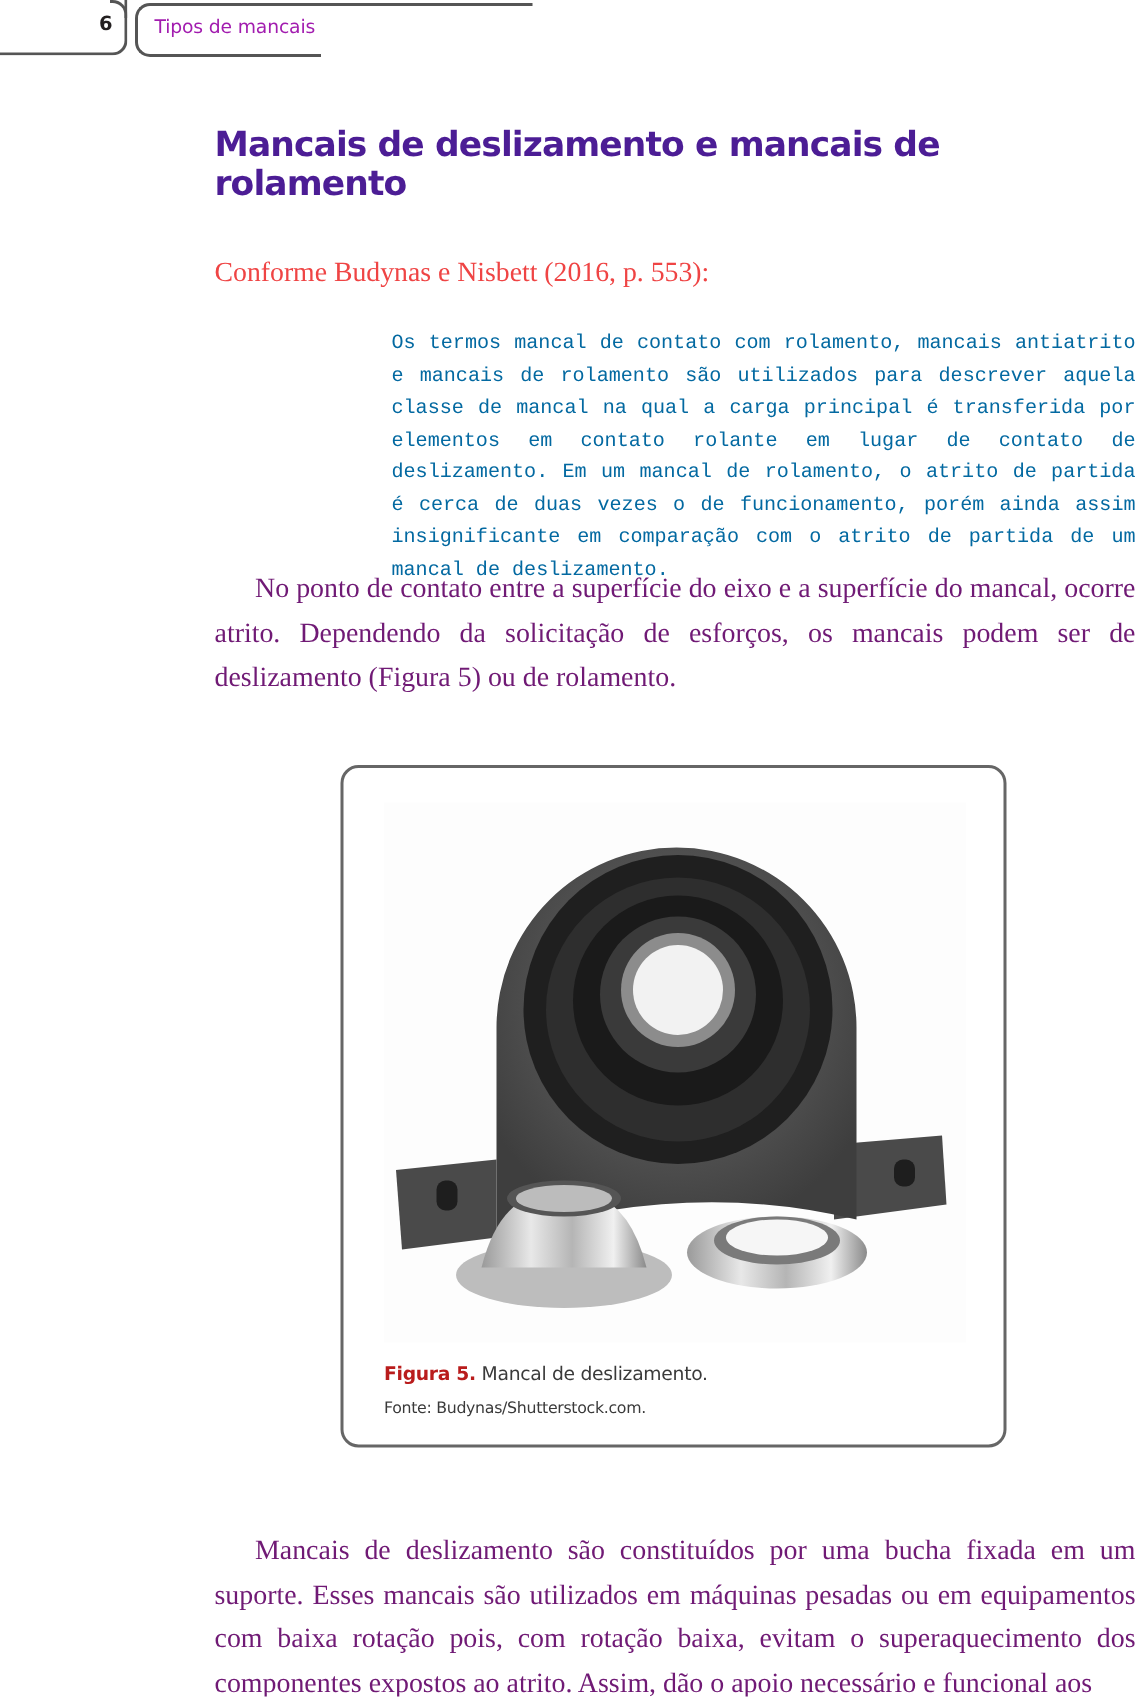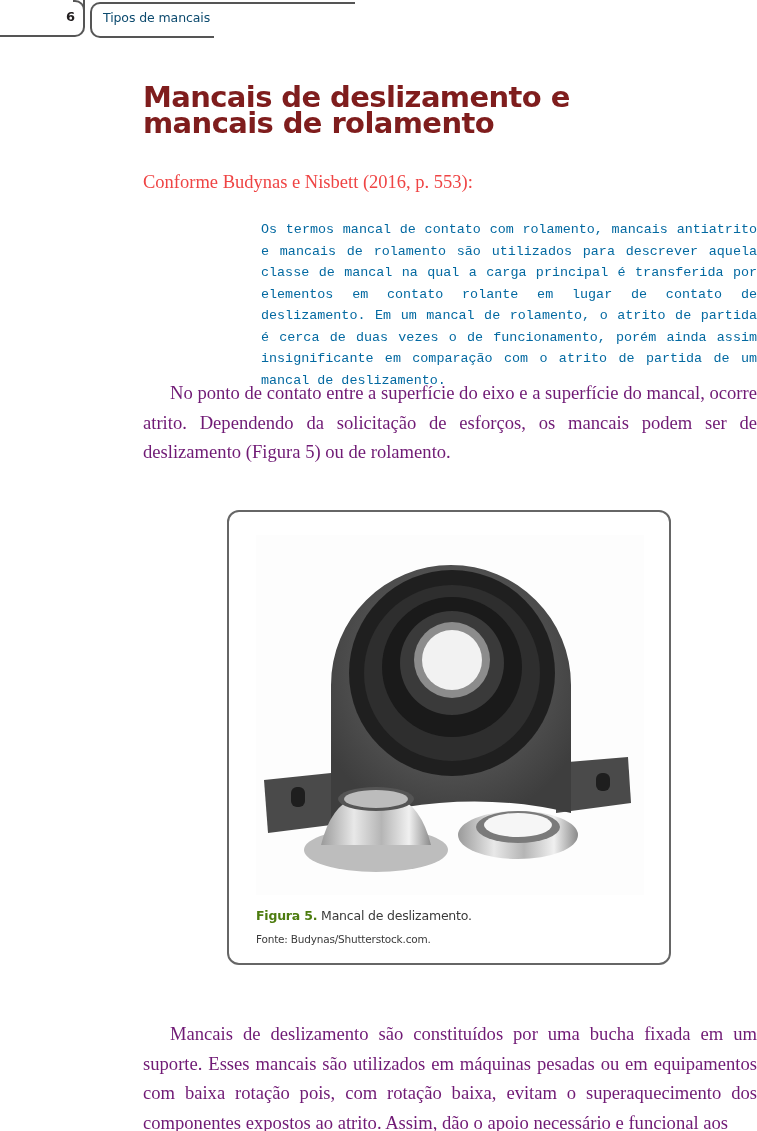--- a/index.html
+++ b/index.html
@@ -95,35 +95,35 @@
       width: 2px;
       height: 16px;
       background: #555;
     }
     .chapter-title {
       position: absolute;
       left: 103px;
       top: 10px;
       font-family: "DejaVu Sans", sans-serif;
       font-size: 12.5px;
-      color: #0c4a6e;
+      color: #a21caf;
       letter-spacing: -0.1px;
     }
 
     
     .section-title {
       position: absolute;
       left: 143px;
       top: 84px;
       width: 520px;
       font-family: "DejaVu Sans", sans-serif;
       font-weight: bold;
-      font-size: 29px;
+      font-size: 23px;
       line-height: 26px;
-      color: #7f1d1d;
+      color: #4c1d95;
       letter-spacing: -0.6px;
     }
 
     .intro {
       position: absolute;
       left: 143px;
       top: 172px;
       font-family: "Liberation Serif", serif;
       font-size: 18.5px;
       color: #ef4444;
@@ -178,21 +178,21 @@
       position: absolute;
       left: 27px;
       top: 396px;
       font-family: "DejaVu Sans", sans-serif;
       font-size: 12.5px;
       color: #3a3a3a;
       letter-spacing: -0.2px;
     }
     .fig-caption .label {
       font-weight: bold;
-      color: #4d7c0f;
+      color: #b91c1c;
     }
     .fig-source {
       position: absolute;
       left: 27px;
       top: 421px;
       font-family: "DejaVu Sans", sans-serif;
       font-size: 10.5px;
       color: #3a3a3a;
       letter-spacing: -0.2px;
     }

